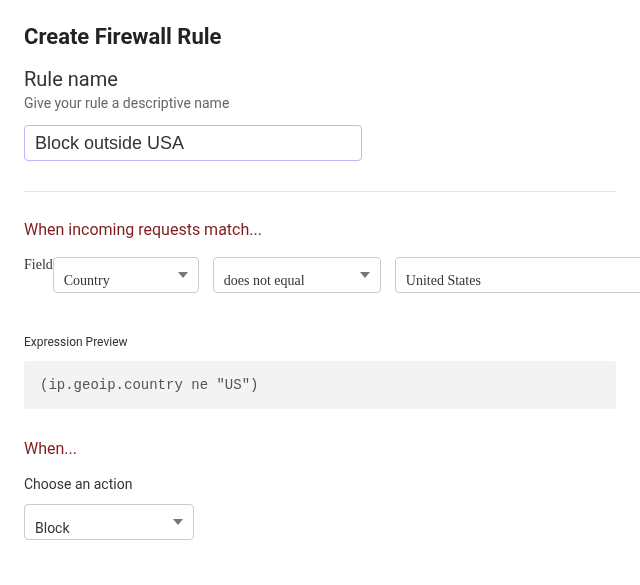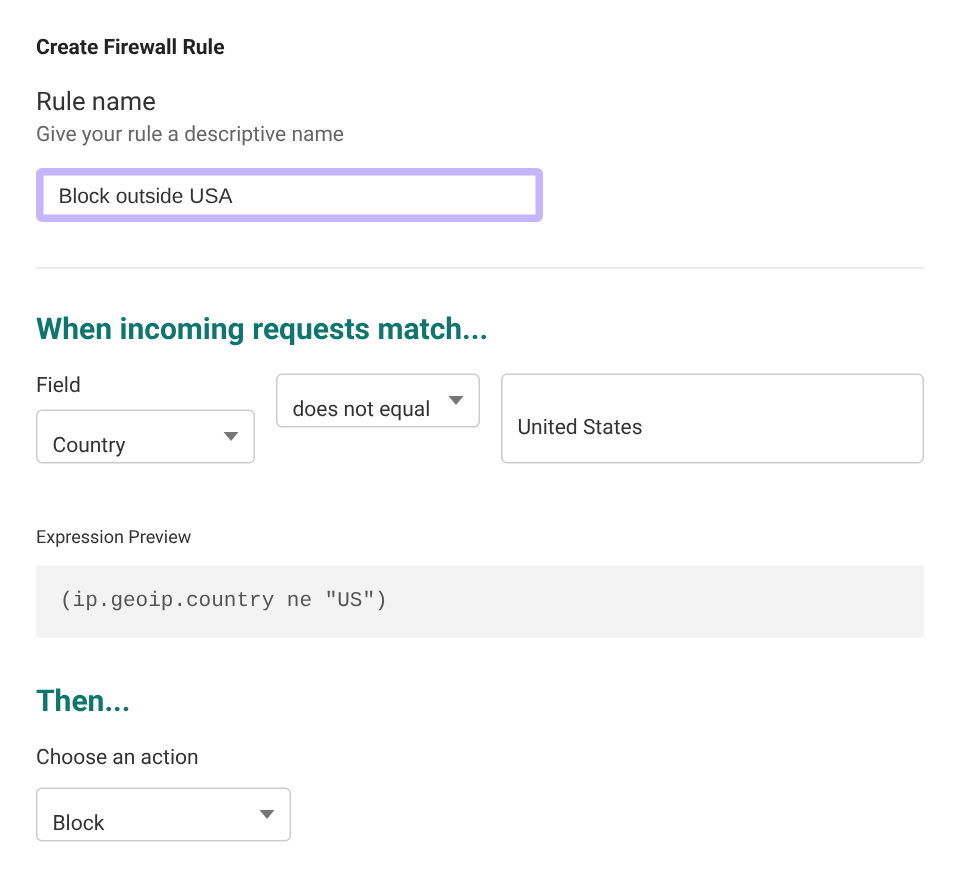--- a/index.html
+++ b/index.html
@@ -8,63 +8,63 @@
       padding: 0;
     }
     body {
       font-family: -apple-system, BlinkMacSystemFont, "Segoe UI", Roboto, Helvetica, Arial, sans-serif;
       color: #333;
       padding: 24px;
       width: 640px;
       background: #fff;
     }
     h1 {
-      font-size: 14px;
+      font-size: 22px;
       font-weight: 700;
       margin-bottom: 18px;
       color: #222;
     }
     .label {
-      font-size: 17px;
+      font-size: 20px;
       color: #333;
       margin-bottom: 4px;
     }
     .helper {
       font-size: 14px;
       color: #666;
       margin-bottom: 14px;
     }
     .text-input {
       width: 338px;
       height: 36px;
       padding: 0 10px;
-      font-size: 14px;
-      border: 5px solid #c4b5fd;
+      font-size: 18px;
+      border: 1px solid #c4b5fd;
       border-radius: 4px;
       outline: none;
       color: #333;
     }
     .divider {
       border: none;
       border-top: 1px solid #e5e5e5;
       margin: 30px 0 28px 0;
     }
     .section-title {
-      font-size: 20px;
-      font-weight: 700;
+      font-size: 16px;
+      font-weight: 400;
       margin-bottom: 18px;
-      color: #0f766e;
+      color: #7f1d1d;
     }
     .row {
       display: flex;
       gap: 14px;
     }
     .col {
       display: flex;
-      flex-direction: column;
+      font-family: Liberation Serif, serif;
     }
     .field-label {
       font-size: 14px;
       color: #333;
       margin-bottom: 8px;
     }
     .select {
       position: relative;
       height: 36px;
       border: 1px solid #ccc;
@@ -79,21 +79,21 @@
     }
     .select .caret {
       position: absolute;
       right: 10px;
       top: 50%;
       transform: translateY(-50%);
       width: 10px;
       height: 6px;
     }
     .w-field { width: 146px; }
-    .w-operator { width: 136px; }
+    .w-operator { width: 168px; }
     .w-value { flex: 1; min-width: 280px; text-align: center; }
     .w-action { width: 170px; }
     .expression-label {
       font-size: 12px;
       color: #333;
       margin: 42px 0 12px 0;
     }
     .expression-box {
       background: #f3f3f3;
       padding: 16px 16px;
@@ -146,21 +146,21 @@
   <div class="col" style="flex:1;">
     <div class="select w-value">
       <span>United States</span>
     </div>
   </div>
 </div>
 
 <div class="expression-label">Expression Preview</div>
 <div class="expression-box">(ip.geoip.country ne "US")</div>
 
-<div class="section-title">Then...</div>
+<div class="section-title">When...</div>
 <div class="action-helper">Choose an action</div>
 <div class="select w-action">
   <span>Block</span>
   <svg class="caret" viewBox="0 0 10 6">
       <path d="M0 0 L5 6 L10 0 Z" fill="#777"></path>
     </svg>
 </div>
 
 
 

